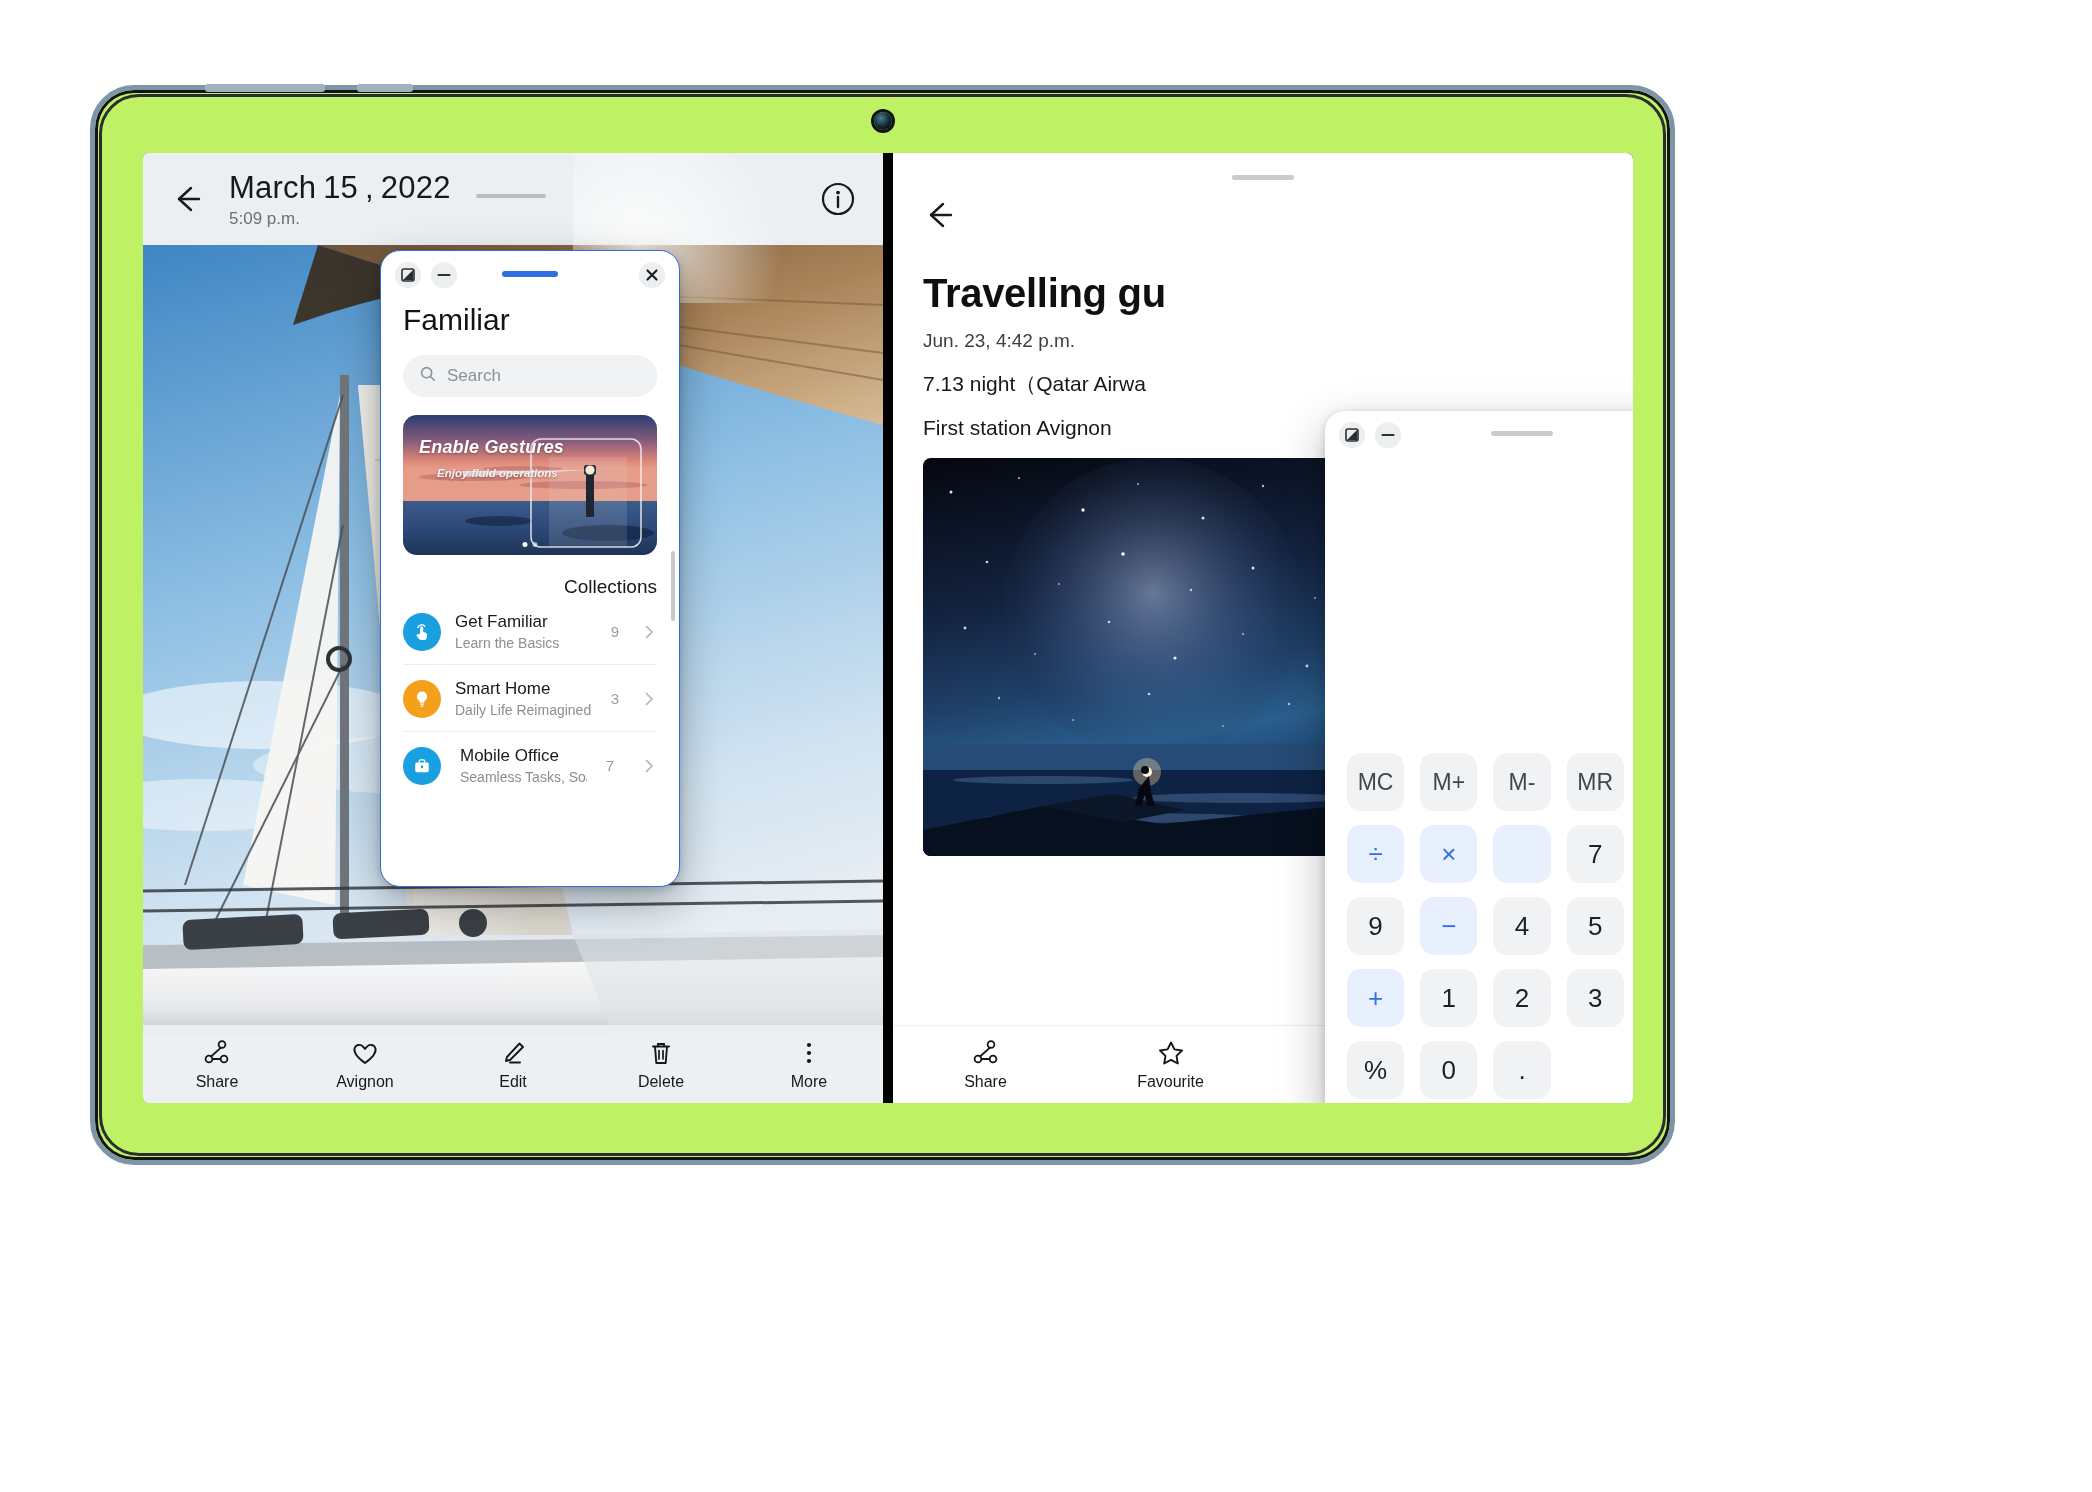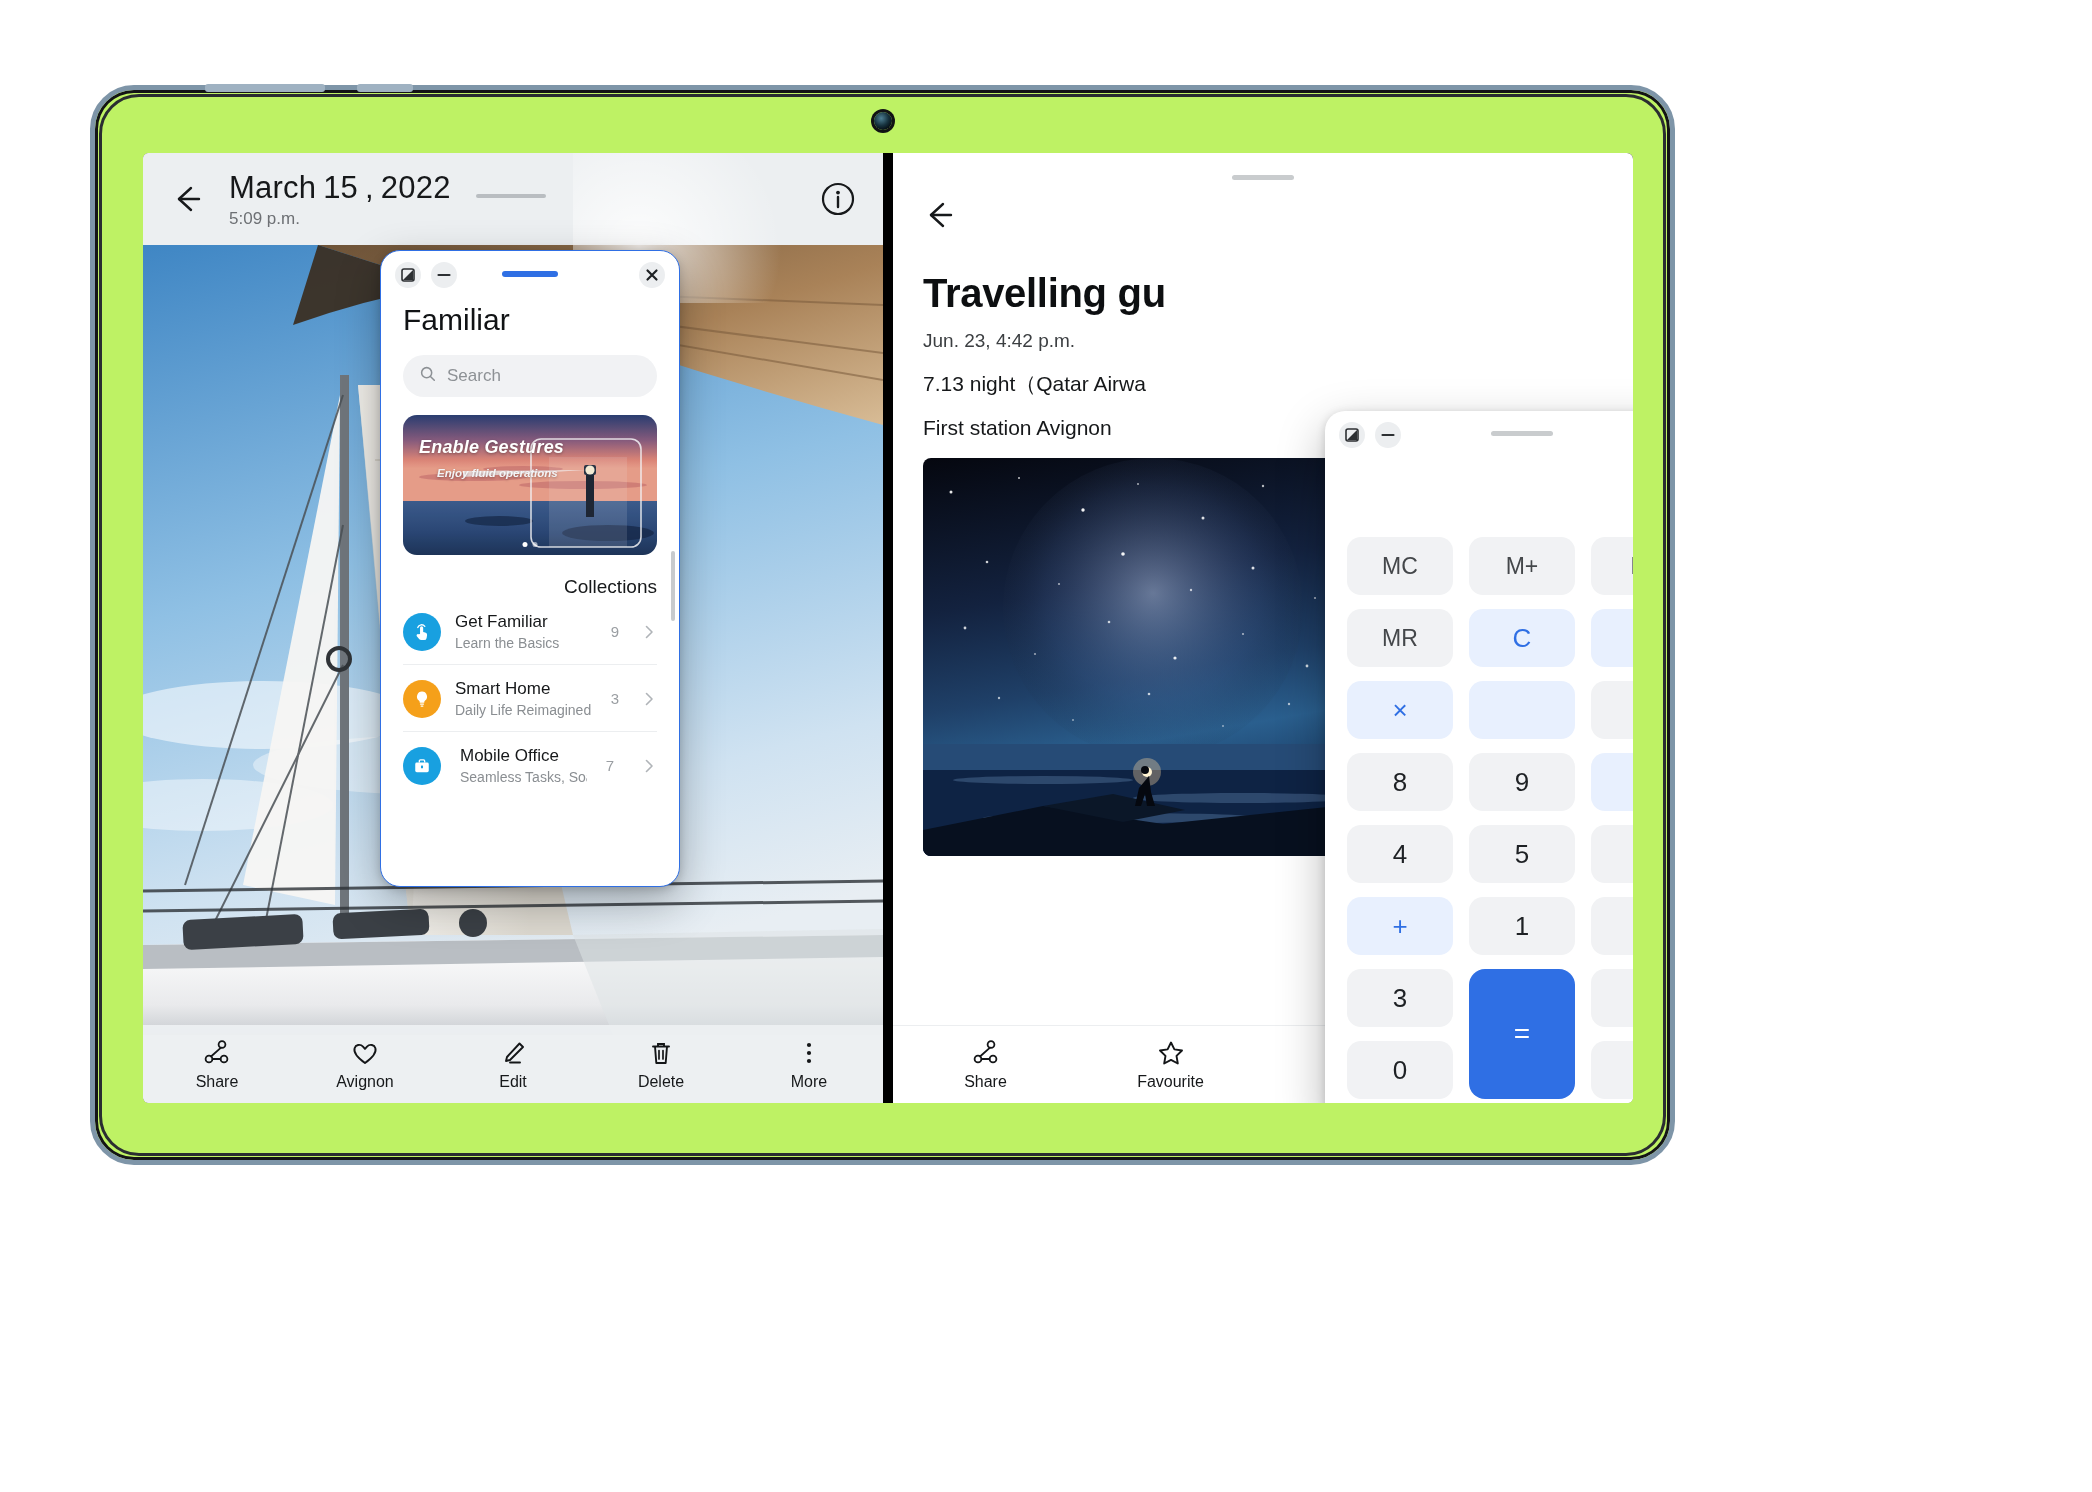--- a/index.html
+++ b/index.html
@@ -180,21 +180,21 @@
   #win-calc {
     position: absolute; left: 1182px; top: 258px;
     width: 394px; height: 710px;
     background:#fff; border-radius: 20px;
     box-shadow: 0 18px 48px rgba(0,0,0,.28), 0 2px 10px rgba(0,0,0,.16);
     overflow:hidden; z-index: 12;
   }
   #calc-pad {
     position:absolute; left: 0; bottom: 22px; width: 100%;
     padding: 0 22px;
-    display: grid; grid-template-columns: repeat(3, 1fr);
+    display: grid; grid-template-columns: repeat(5, 1fr);
     grid-auto-rows: 58px; gap: 14px 16px;
   }
   .key {
     border-radius: 14px; display:flex; align-items:center; justify-content:center;
     font-size: 26px; color:#1e2124; background:#f1f2f4; user-select:none;
   }
   .key.mem { font-size: 23px; color:#44474a; }
   .key.op  { background:#e8f0fe; color:#2f6fe4; }
   .key.num { background:#f1f2f4; }
   .key.eq  {

